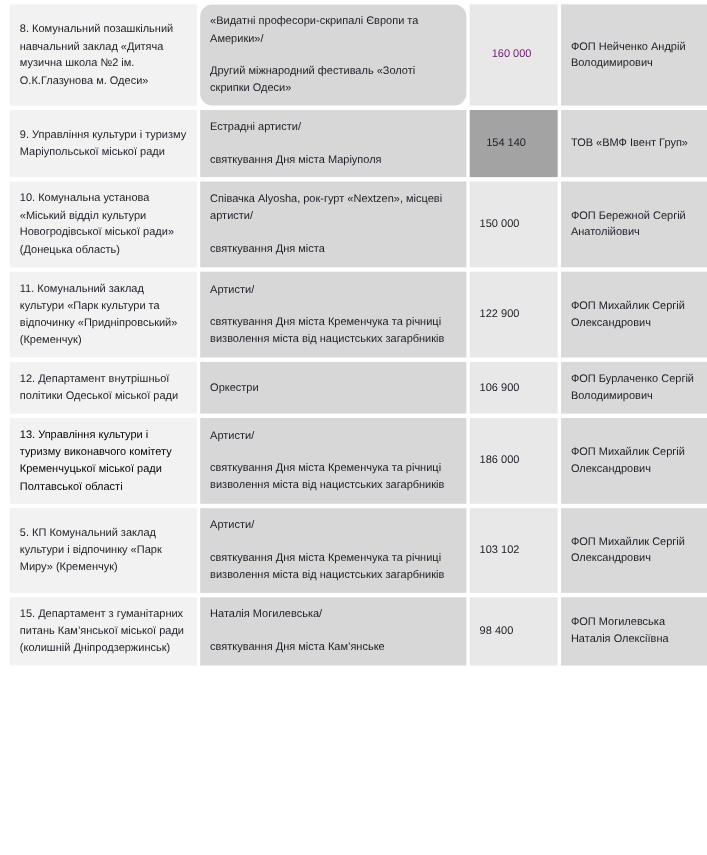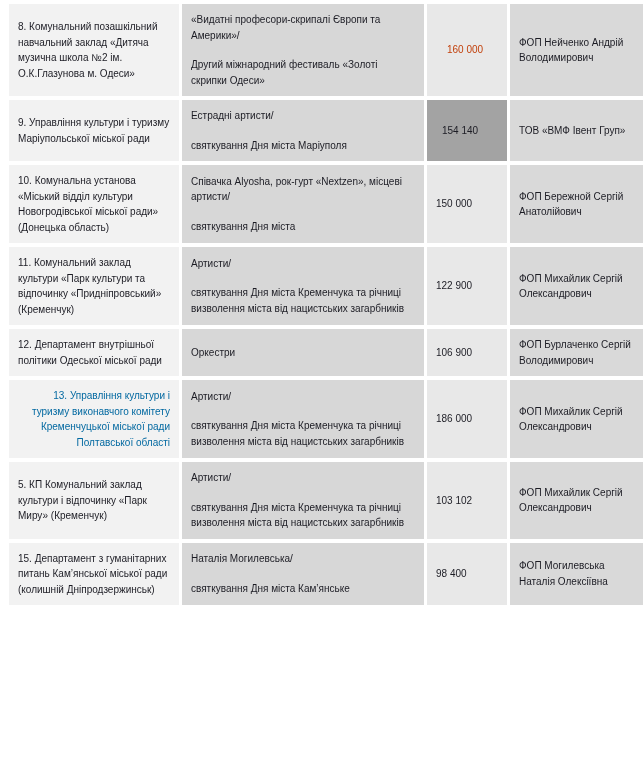--- a/index.html
+++ b/index.html
@@ -77,25 +77,25 @@
   <table class="grant-table">
     <colgroup>
       <col class="c-org">
       <col class="c-desc">
       <col class="c-amount">
       <col class="c-recip">
     </colgroup>
     <tbody>
         <tr>
           <td class="org" style="background: rgb(242, 242, 242); color: rgb(28, 28, 36);">8. Комунальний позашкільний навчальний заклад «Дитяча музична школа №2 ім. О.К.Глазунова м. Одеси»</td>
-          <td class="desc" style="background: rgb(215, 215, 215); color: rgb(28, 28, 36);">
+          <td class="desc" style="background: rgb(215, 215, 215); color: rgb(28, 28, 36); border-radius: 11px;">
             <span class="desc-line">«Видатні професори-скрипалі Європи та Америки»/</span>
             <span class="desc-line spaced">Другий міжнародний фестиваль «Золоті скрипки Одеси»</span>
           </td>
-          <td class="amount" style="background: rgb(232, 232, 232); color: #c2410c; padding-left: 20px;">160 000</td>
+          <td class="amount" style="background: rgb(232, 232, 232); color: #701a75; padding-left: 20px;">160 000</td>
           <td class="recip" style="background: rgb(217, 217, 217); color: rgb(28, 28, 36);">ФОП Нейченко Андрій Володимирович</td>
         </tr>
         <tr>
           <td class="org" style="background: rgb(242, 242, 242); color: rgb(28, 28, 36);">9. Управління культури і туризму Маріупольської міської ради</td>
           <td class="desc" style="background: rgb(215, 215, 215); color: rgb(28, 28, 36);">
             <span class="desc-line">Естрадні артисти/</span>
             <span class="desc-line spaced">святкування Дня міста Маріуполя</span>
           </td>
           <td class="amount" style="background: #a3a3a3; color: rgb(28, 28, 36); padding-left: 15px;">154 140</td>
           <td class="recip" style="background: rgb(217, 217, 217); color: rgb(28, 28, 36);">ТОВ «ВМФ Івент Груп»</td>
@@ -120,21 +120,21 @@
         </tr>
         <tr>
           <td class="org" style="background: rgb(242, 242, 242); color: rgb(28, 28, 36);">12. Департамент внутрішньої політики Одеської міської ради</td>
           <td class="desc" style="background: rgb(215, 215, 215); color: rgb(28, 28, 36);">
             <span class="desc-line">Оркестри</span>
           </td>
           <td class="amount" style="background: rgb(232, 232, 232); color: rgb(28, 28, 36);">106 900</td>
           <td class="recip" style="background: rgb(217, 217, 217); color: rgb(28, 28, 36);">ФОП Бурлаченко Сергій Володимирович</td>
         </tr>
         <tr>
-          <td class="org" style="background: rgb(242, 242, 242); color: #0369a1; text-align: right;">13. Управління культури і туризму виконавчого комітету Кременчуцької міської ради Полтавської області</td>
+          <td class="org" style="background: rgb(242, 242, 242); color: #000000;">13. Управління культури і туризму виконавчого комітету Кременчуцької міської ради Полтавської області</td>
           <td class="desc" style="background: rgb(215, 215, 215); color: rgb(28, 28, 36);">
             <span class="desc-line">Артисти/</span>
             <span class="desc-line spaced">святкування Дня міста Кременчука та річниці визволення міста від нацистських загарбників</span>
           </td>
           <td class="amount" style="background: rgb(232, 232, 232); color: rgb(28, 28, 36);">186 000</td>
           <td class="recip" style="background: rgb(217, 217, 217); color: rgb(28, 28, 36);">ФОП Михайлик Сергій Олександрович</td>
         </tr>
         <tr>
           <td class="org" style="background: rgb(242, 242, 242); color: rgb(28, 28, 36);">5. КП Комунальний заклад культури і відпочинку «Парк Миру» (Кременчук)</td>
           <td class="desc" style="background: rgb(215, 215, 215); color: rgb(28, 28, 36);">

